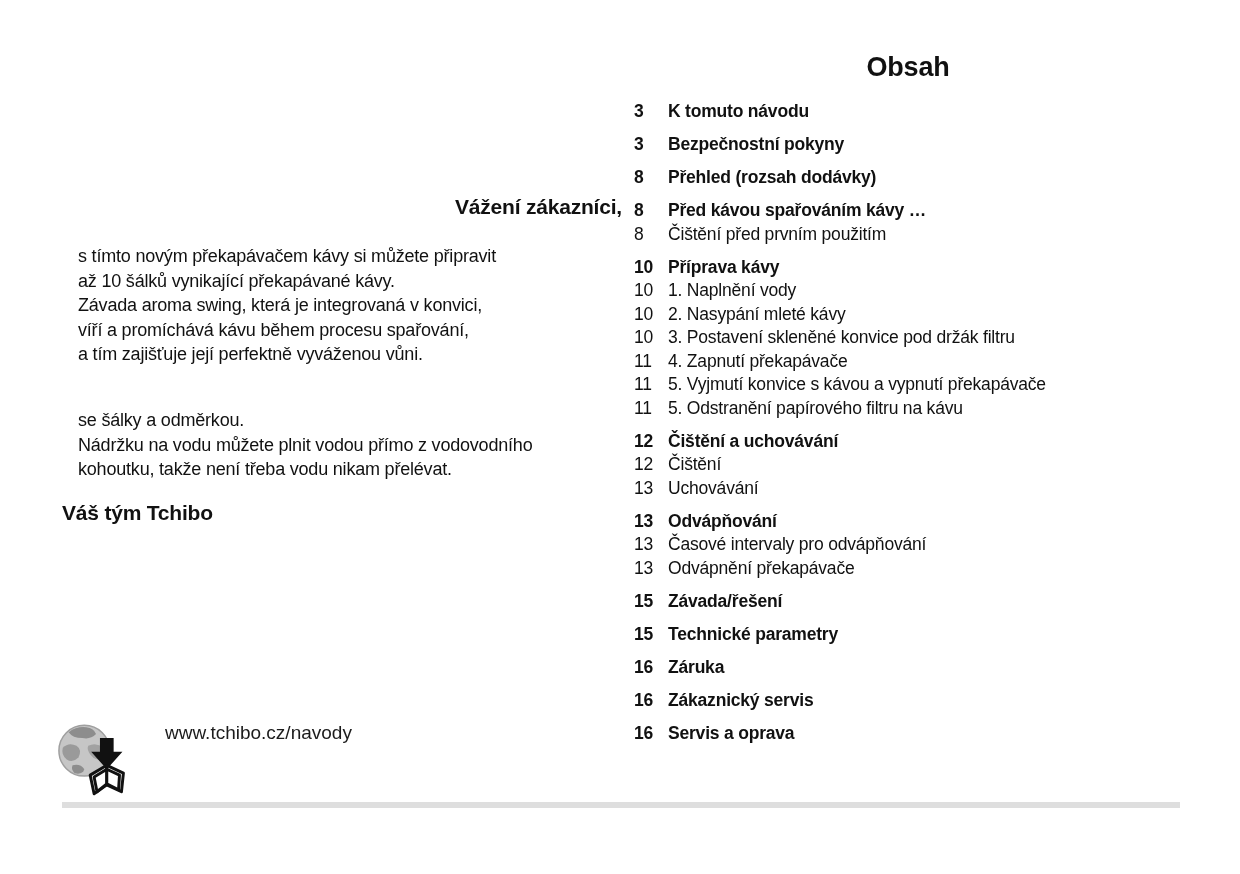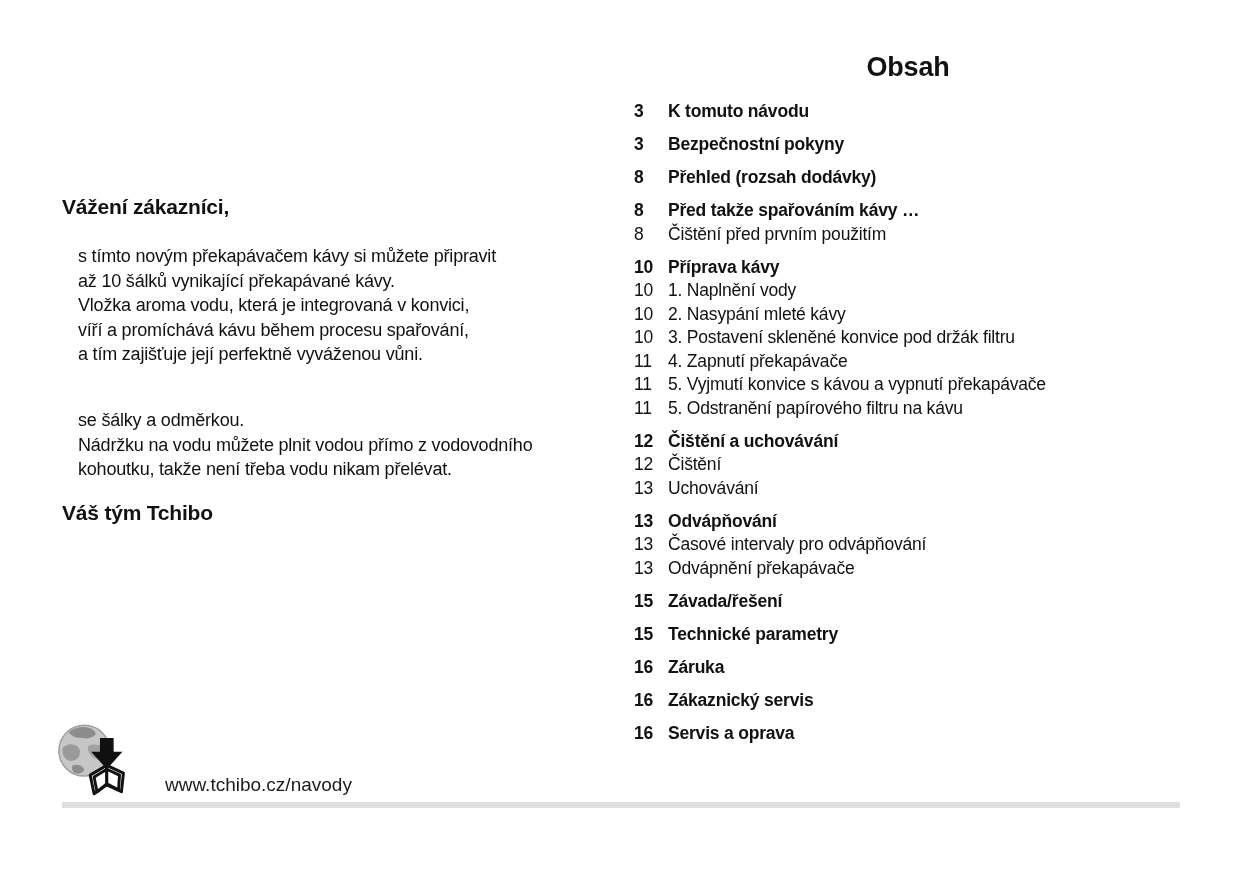--- a/index.html
+++ b/index.html
@@ -1,28 +1,28 @@
 <!DOCTYPE html>
 <html lang="cs"><head>
 <meta charset="utf-8">
 <style>
   html,body{margin:0;padding:0;background:#ffffff;}
   body{font-family:"Liberation Sans","DejaVu Sans",sans-serif;color:#111;}
   .page{position:relative;width:1240px;height:874px;background:#fff;overflow:hidden;letter-spacing:-0.2px;}
 
   
   .intro{position:absolute;left:62px;top:194px;width:560px;}
-  .intro h1{font-size:21px;font-weight:bold;margin:0 0 24px 0;line-height:26px;}
+  .intro h1{font-size:21px;font-weight:bold;margin:0 0 24px 0;line-height:26px;text-align:right;}
   .intro p{font-size:18px;line-height:24.5px;margin:16px;}
   .intro p + p{margin-top:17px;}
   .intro p.gap{margin-top:20px;}
   .intro h2{font-size:21px;font-weight:bold;margin:18px 0 9px 0;line-height:26px;}
 
   
-  .weblink{position:absolute;left:55px;top:722px;display:flex;align-items:flex-end;gap:24px;}
+  .weblink{position:absolute;left:55px;top:722px;display:flex;align-items:flex-start;gap:24px;}
   .weblink .url{font-size:19px;color:#1c1c1c;letter-spacing:0;}
   .icon-wrap{width:86px;height:74px;display:block;}
 
   
   .divider{position:absolute;left:62px;top:802px;width:1118px;height:6px;background:#dedede;}
 
   
   .toc{position:absolute;left:634px;top:52px;width:548px;}
   .toc .toc-title{font-size:27px;font-weight:bold;text-align:center;line-height:30px;margin:0 0 18px 0;}
   .toc-row{display:flex;font-size:17.5px;line-height:23.5px;}
@@ -33,21 +33,21 @@
 </head>
 <body>
 
 <div class="page">
 
   <div class="intro">
     <h1>Vážení zákazníci,</h1>
     <p>
       <span>s tímto novým překapávačem kávy si můžete připravit</span><br>
       <span>až 10 šálků vynikající překapávané kávy.</span><br>
-      <span>Vložka aroma vodu, která je integrovaná v konvici,</span><br>
+      <span>Závada aroma swing, která je integrovaná v konvici,</span><br>
       <span>víří a promíchává kávu během procesu spařování,</span><br>
       <span>a tím zajišťuje její perfektně vyváženou vůni.</span>
     </p>
     <p>
       <br>
       <span>se šálky a odměrkou.</span><br>
       <span>Nádržku na vodu můžete plnit vodou přímo z vodovodního</span><br>
       <span>kohoutku, takže není třeba vodu nikam přelévat.</span>
     </p>
     <h2>Váš tým Tchibo</h2>
@@ -89,21 +89,21 @@
     <div class="toc-row bold">
         <span class="num">3</span>
         <span class="lbl">Bezpečnostní pokyny</span>
       </div>
     <div class="toc-row bold">
         <span class="num">8</span>
         <span class="lbl">Přehled (rozsah dodávky)</span>
       </div>
     <div class="toc-row bold">
         <span class="num">8</span>
-        <span class="lbl">Před takže spařováním kávy …</span>
+        <span class="lbl">Před kávou spařováním kávy …</span>
       </div>
     <div class="toc-row">
         <span class="num">8</span>
         <span class="lbl">Čištění před prvním použitím</span>
       </div>
     <div class="toc-row bold">
         <span class="num">10</span>
         <span class="lbl">Příprava kávy</span>
       </div>
     <div class="toc-row">

